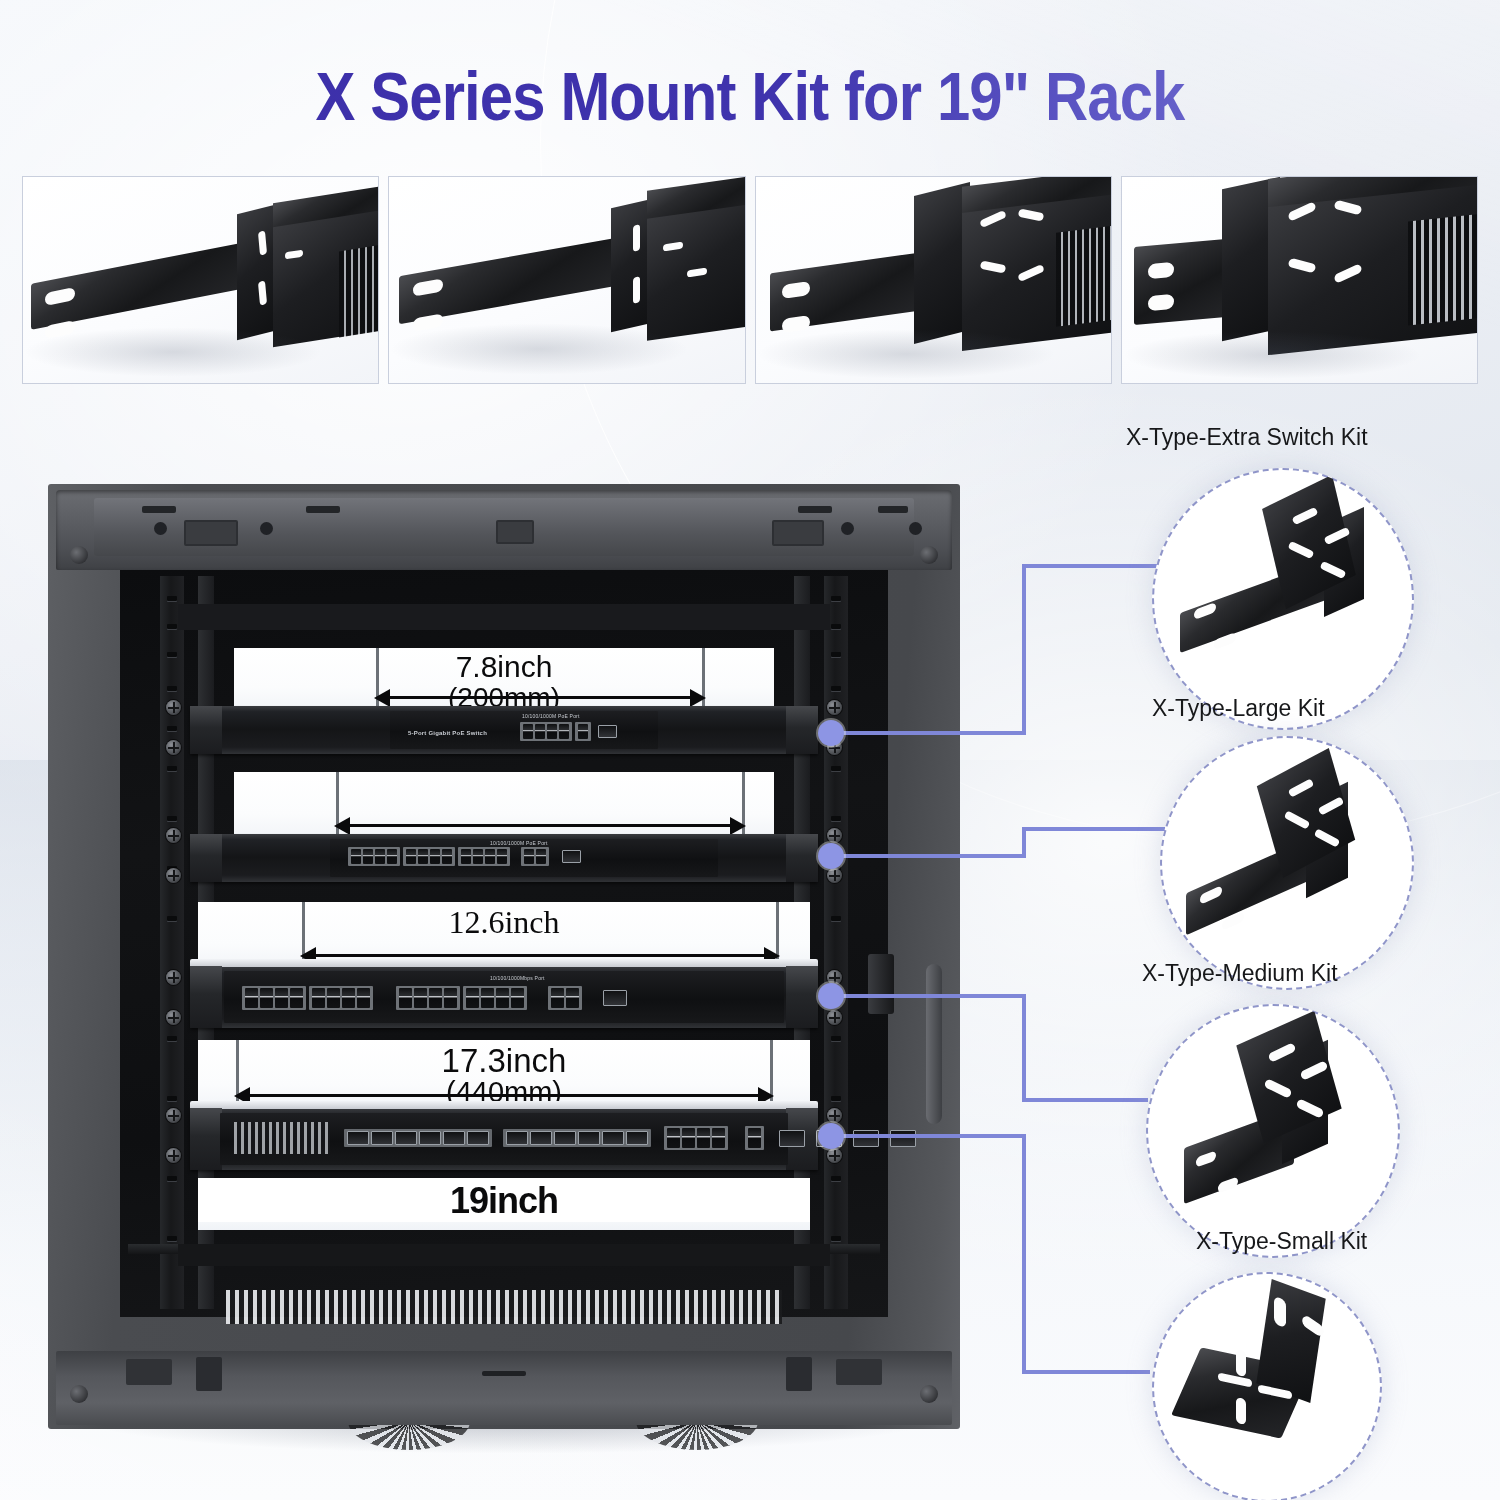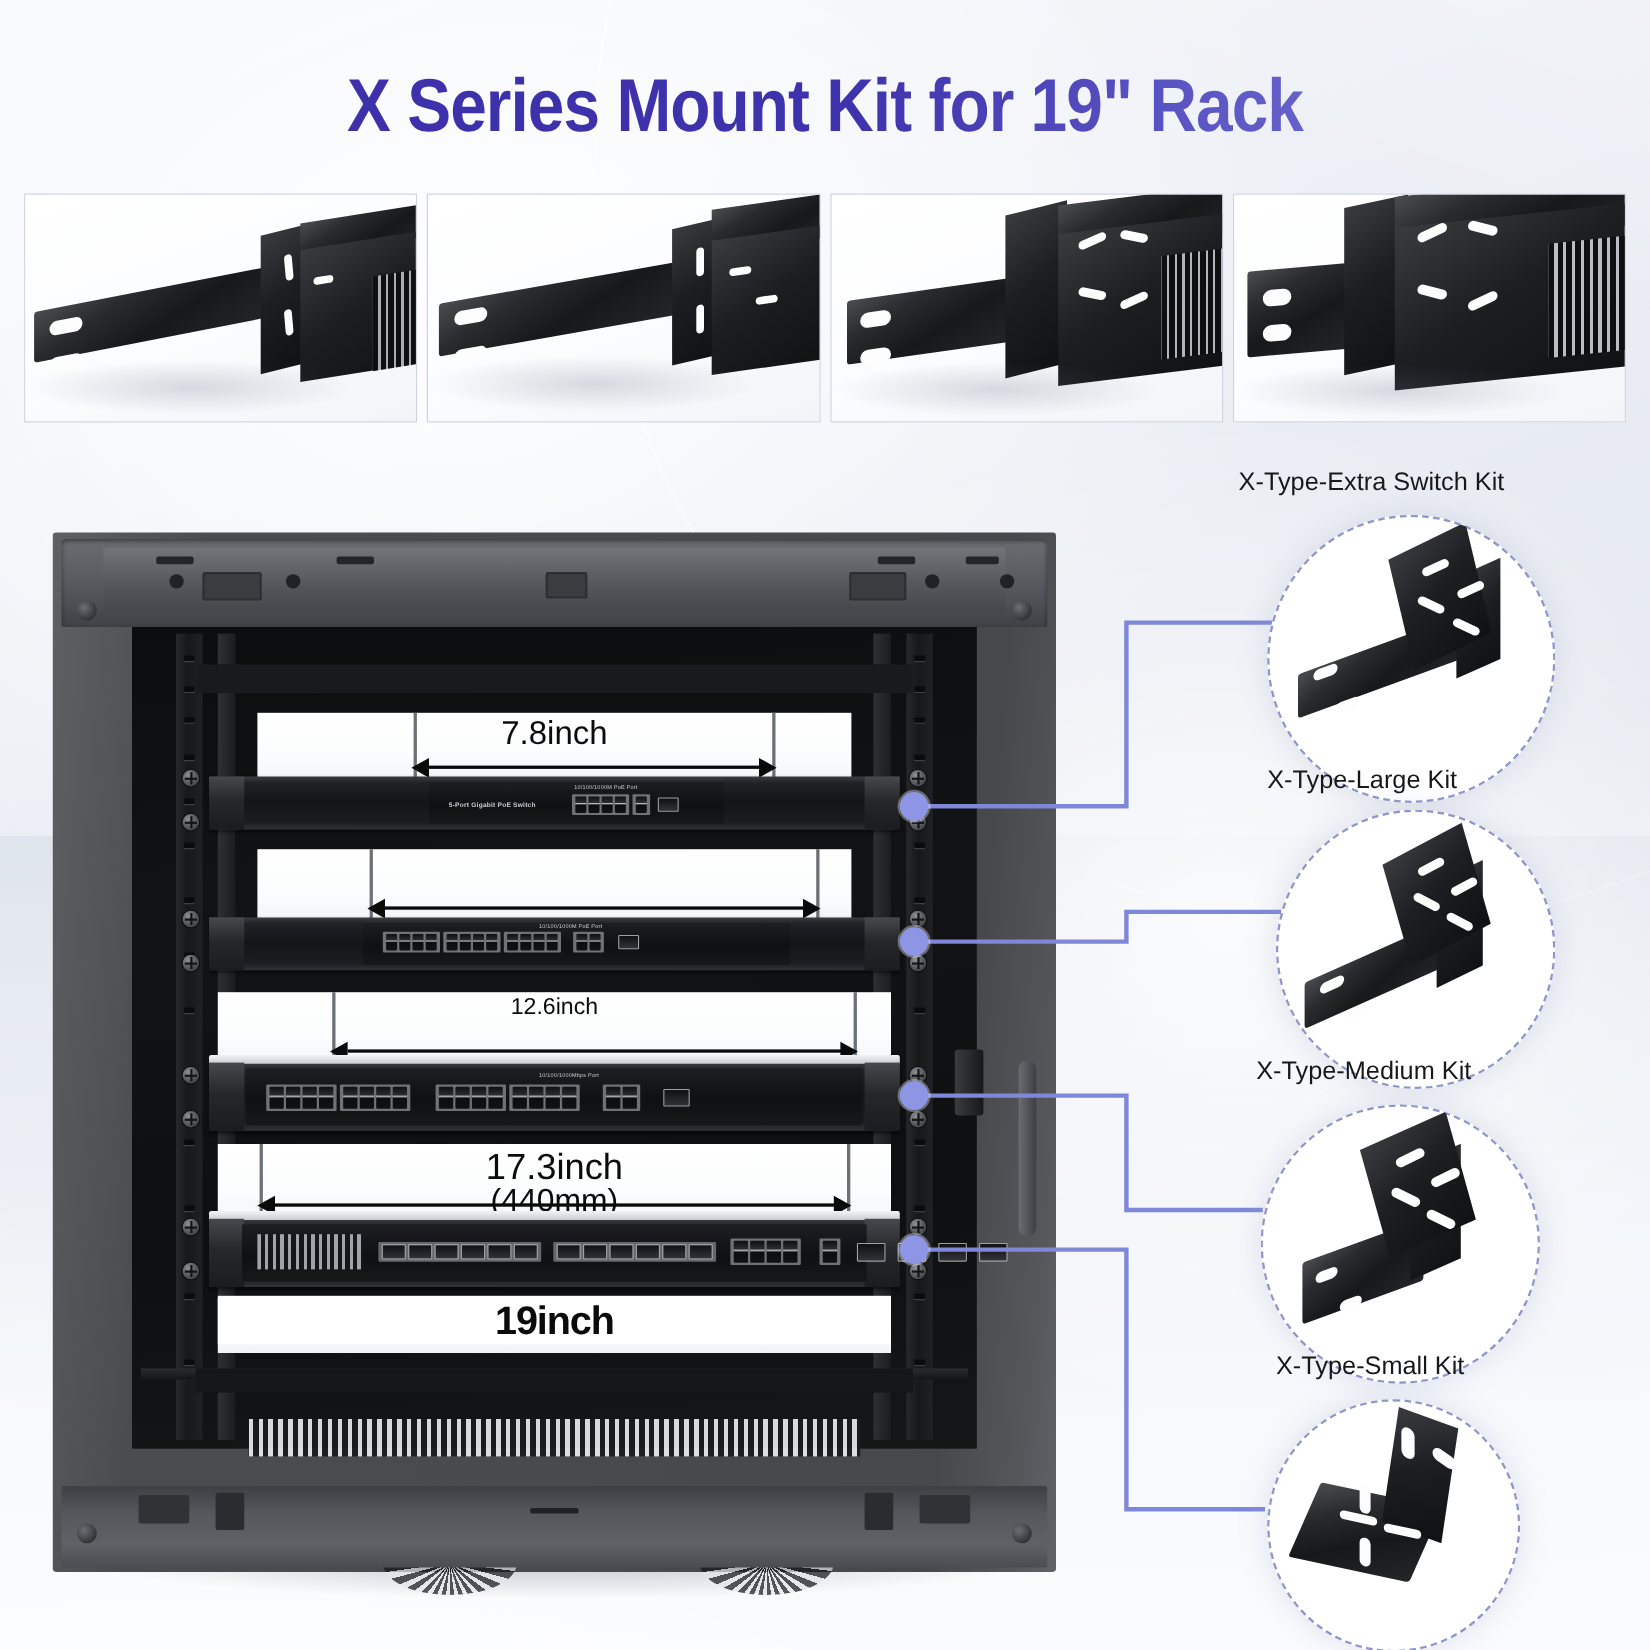--- a/index.html
+++ b/index.html
@@ -284,20 +284,21 @@
     <div class="inner-shelf" style="top:760px;"></div>
 
     <div class="band" style="left:186px;right:186px;top:164px;height:66px;"></div>
     <div class="dim" style="left:186px;top:164px;width:540px;height:66px;">
       <div class="tick" style="left:142px;top:0;height:66px;"></div>
       <div class="tick" style="left:468px;top:0;height:66px;"></div>
       <div class="arrowline" style="left:156px;top:48px;width:300px;"></div>
       <div class="arrowhead ah-l" style="left:140px;top:41px;"></div>
       <div class="arrowhead ah-r" style="left:456px;top:41px;"></div>
       <div class="txt" style="top:2px;font-size:30px;font-weight:400;">7.8inch</div>
+      <div class="txt" style="top:34px;font-size:28px;">(200mm)</div>
     </div>
 
     <div class="switch" style="left:142px;right:142px;top:222px;height:48px;">
       <div class="earl"></div>
         <div class="earr"></div>
       <div class="face" style="left:200px;right:160px;"></div>
       <div class="micro" style="left:218px;top:24px;font-size:6px;font-weight:700;">5-Port Gigabit PoE Switch</div>
       <div class="ports" style="left:330px;top:16px;">
         <div class="pgroup">
           <div class="rj small"></div>
@@ -362,21 +363,21 @@
     <div class="screw" style="right:118px;top:344px;"></div>
     <div class="screw" style="right:118px;top:384px;"></div>
 
     <div class="band" style="left:150px;right:150px;top:418px;height:70px;"></div>
     <div class="dim" style="left:150px;top:418px;width:612px;height:70px;">
       <div class="tick" style="left:104px;top:0;height:70px;"></div>
       <div class="tick" style="left:578px;top:0;height:70px;"></div>
       <div class="arrowline" style="left:118px;top:52px;width:450px;"></div>
       <div class="arrowhead ah-l" style="left:102px;top:45px;"></div>
       <div class="arrowhead ah-r" style="left:566px;top:45px;"></div>
-      <div class="txt" style="top:2px;font-size:21px;">12.6inch</div>
+      <div class="txt" style="top:2px;font-size:32px;font-family:Liberation Serif, serif;">12.6inch</div>
     </div>
 
     <div class="switch" style="left:142px;right:142px;top:482px;height:62px;">
       <div class="lidtop"></div>
       <div class="earl"></div>
         <div class="earr"></div>
       <div class="face" style="left:34px;right:34px;"></div>
       <div class="ports" style="left:52px;top:20px;">
         <div class="pgroup">
           <div class="rj"></div>
@@ -549,21 +550,21 @@
       <div class="br metal2" style="left:136px;top:46px;width:46px;height:104px;transform:skewY(-24deg);"></div>
       <div class="br metal2" style="left:104px;top:18px;width:78px;height:110px;transform:skewY(-24deg) skewX(14deg);"></div>
       <div class="slot" style="left:122px;top:44px;width:28px;height:9px;transform:rotate(-26deg);"></div>
       <div class="slot" style="left:154px;top:62px;width:28px;height:9px;transform:rotate(-26deg);"></div>
       <div class="slot" style="left:118px;top:80px;width:28px;height:9px;transform:rotate(26deg);"></div>
       <div class="slot" style="left:150px;top:100px;width:28px;height:9px;transform:rotate(26deg);"></div>
     </div>
   </div>
 
   <div class="callout">
-    <div class="co-label" style="left:1160px;top:1228px;">X-Type-Small Kit</div>
+    <div class="co-label" style="left:1196px;top:1228px;">X-Type-Small Kit</div>
     <div class="circle" style="left:1152px;top:1272px;width:226px;height:226px;"></div>
     <div style="position:absolute;left:1152px;top:1272px;width:226px;height:226px;overflow:hidden;border-radius:50%;">
       <div class="br metal" style="left:34px;top:84px;width:110px;height:74px;transform:skewY(12deg) skewX(-22deg);border-radius:3px;"></div>
       <div class="br metal2" style="left:112px;top:14px;width:54px;height:110px;transform:skewY(20deg) skewX(-8deg);"></div>
       <div class="slot" style="left:66px;top:104px;width:34px;height:8px;transform:skewY(12deg);"></div>
       <div class="slot" style="left:106px;top:116px;width:34px;height:8px;transform:skewY(12deg);"></div>
       <div class="slot" style="left:84px;top:78px;width:10px;height:26px;transform:skewY(12deg);"></div>
       <div class="slot" style="left:84px;top:126px;width:10px;height:26px;transform:skewY(12deg);"></div>
       <div class="slot" style="left:122px;top:26px;width:12px;height:28px;transform:skewY(20deg);"></div>
       <div class="slot" style="left:150px;top:48px;width:22px;height:12px;transform:skewY(20deg) rotate(18deg);"></div>

